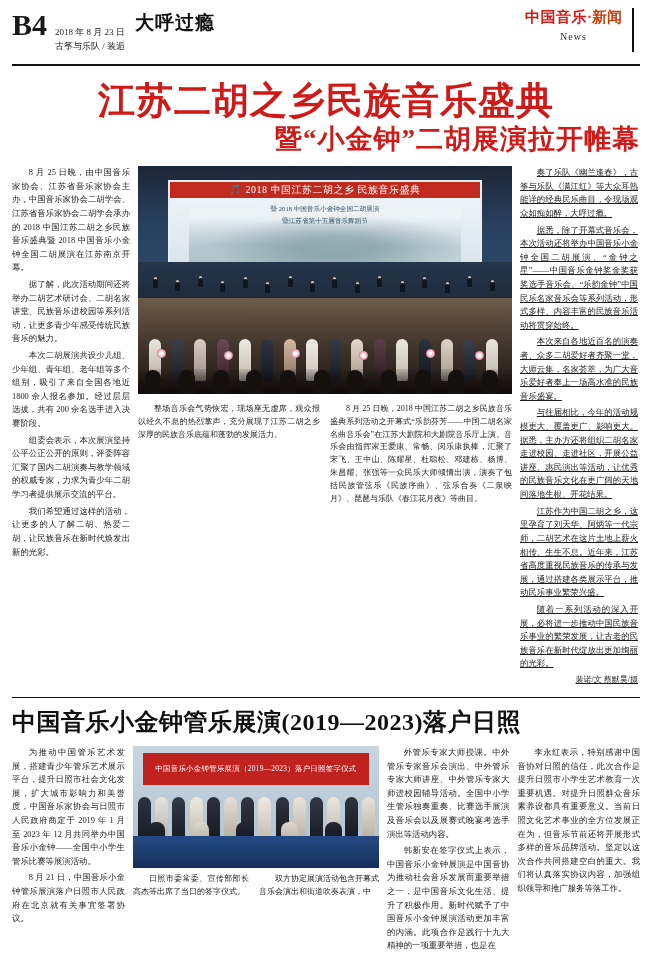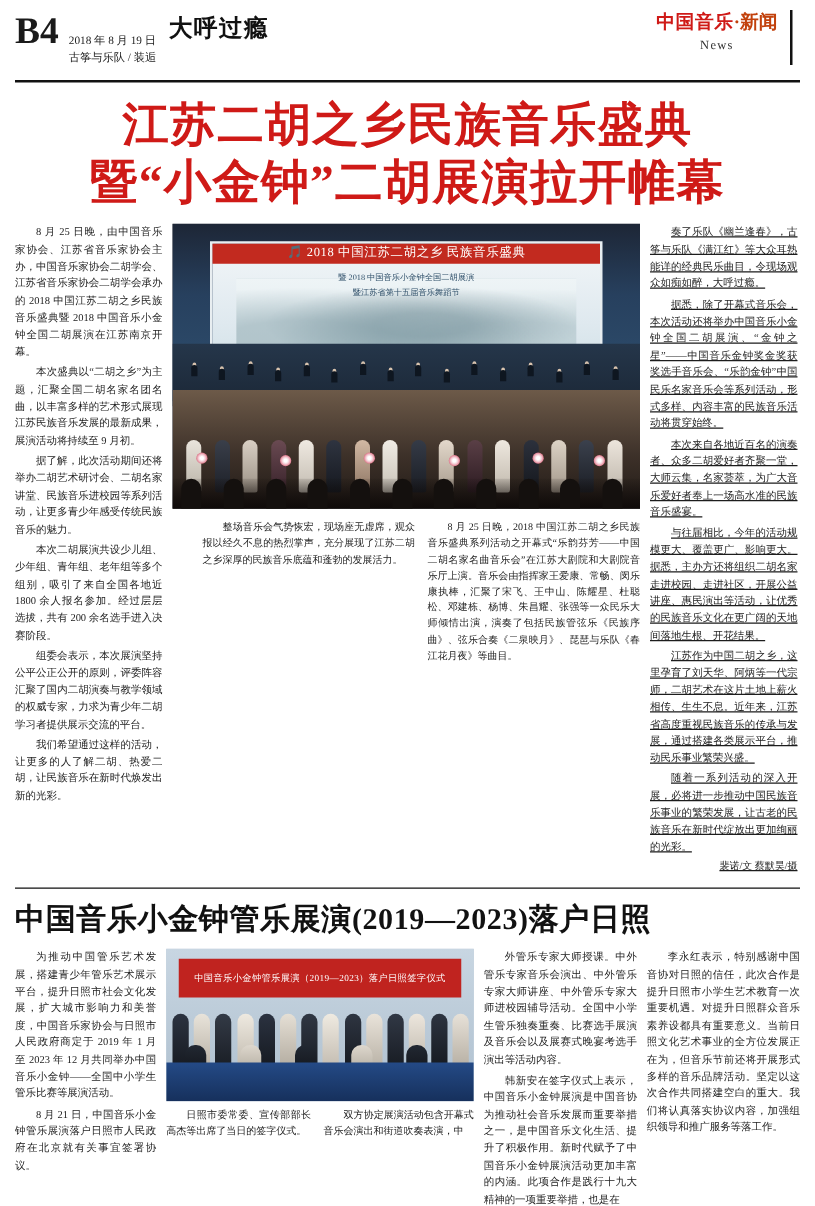--- a/index.html
+++ b/index.html
@@ -33,21 +33,21 @@
   .brand-news { font-size:15px; font-weight:bold; color:#c2410c; }
   .brand-en { font-size:10px; color:#333; letter-spacing:1px; text-align:center; margin-top:4px; }
 
   
   .headline {
     text-align:center; color:#cf1a17; font-weight:bold;
     font-family:"Liberation Serif", serif;
     margin: 12px 0 10px 0;
   }
   .headline .l1 { font-size:37px; letter-spacing:1px; line-height:1.22; }
-  .headline .l2 { font-size:38px; letter-spacing:1px; line-height:1.22; }
+  .headline .l2 { font-size:27px; letter-spacing:1px; line-height:1.22;text-align:right; }
 
   
   .a1 { display:flex; gap:8px; }
   .col { font-size:8.4px; line-height:1.62; text-align:justify; color:#1d1d1d; }
   .col p { margin:0 0 3px 0; text-indent:2em; }
   .c1 { width:118px; }
   .c-mid { width:374px; }
   .c4 { width:118px;text-decoration:underline; }
 
   .photo-wrap { width:374px; }
@@ -102,21 +102,21 @@
   .flower { position:absolute; width:9px; height:9px; border-radius:50%;
     background: radial-gradient(#fff 20%, #f3c6cf 45%, #d4576d 80%); }
   .front-row {
     position:absolute; left:0; bottom:0; width:100%; height:26%;
     background: linear-gradient(rgba(20,14,12,.1), rgba(14,10,9,.95));
   }
   .front-row i { position:absolute; bottom:0; width:16px; height:24px; border-radius:8px 8px 0 0; background:#14100e; }
 
   .caption { font-size:8px; line-height:1.6; text-align:justify; margin-top:5px; color:#1d1d1d; }
   .caption p { margin:0 0 3px 0; text-indent:2em; }
-  .cap-cols { display:flex; gap:10px; margin-top:4px;margin-left:24px; }
+  .cap-cols { display:flex; gap:10px; margin-top:4px; }
   .cap-cols > div { flex:1; }
   .byline { text-align:right; font-size:8px; margin-top:2px; }
 
   
   .a2 { margin-top:10px; border-top:1px solid #111; padding-top:8px; }
   .h2 {
     font-size:24px; font-weight:bold; letter-spacing:0.5px;
     font-family:"Liberation Serif", serif; color:#111; margin-bottom:8px;
   }
   .a2-body { display:flex; gap:8px; }
@@ -143,21 +143,21 @@
 </style>
 </head>
 <body>
 
 <div class="page">
 
   <div class="masthead">
     <div class="mh-left">
       <div class="folio">B4</div>
       <div class="mh-dateblock">
-        <div>2018 年 8 月 19 日</div>
+        <div>2018 年 8 月 23 日</div>
         <div>古筝与乐队 / 装逅</div>
       </div>
     </div>
     <div class="mh-center">
       <div class="mh-logo" style="padding-left:10px;">大呼过瘾</div>
     </div>
     <div class="mh-right">
       <div style="text-align:center;">
         <div>
           <span class="brand-red">中国音乐</span><span class="brand-news">·新闻</span>
@@ -169,21 +169,20 @@
   </div>
 
   <div class="headline">
     <div class="l1">江苏二胡之乡民族音乐盛典</div>
     <div class="l2">暨“小金钟”二胡展演拉开帷幕</div>
   </div>
 
   <div class="a1">
     <div class="col c1">
       <p>8 月 25 日晚，由中国音乐家协会、江苏省音乐家协会主办，中国音乐家协会二胡学会、江苏省音乐家协会二胡学会承办的 2018 中国江苏二胡之乡民族音乐盛典暨 2018 中国音乐小金钟全国二胡展演在江苏南京开幕。</p>
-      <p>本次盛典以“二胡之乡”为主题，汇聚全国二胡名家名团名曲，以丰富多样的艺术形式展现江苏民族音乐发展的最新成果，展演活动将持续至 9 月初。</p>
       <p>据了解，此次活动期间还将举办二胡艺术研讨会、二胡名家讲堂、民族音乐进校园等系列活动，让更多青少年感受传统民族音乐的魅力。</p>
       <p>本次二胡展演共设少儿组、少年组、青年组、老年组等多个组别，吸引了来自全国各地近 1800 余人报名参加。经过层层选拔，共有 200 余名选手进入决赛阶段。</p>
       <p>组委会表示，本次展演坚持公平公正公开的原则，评委阵容汇聚了国内二胡演奏与教学领域的权威专家，力求为青少年二胡学习者提供展示交流的平台。</p>
       <p>我们希望通过这样的活动，让更多的人了解二胡、热爱二胡，让民族音乐在新时代焕发出新的光彩。</p>
     </div>
 
     <div class="c-mid">
       <div class="photo-wrap">
         <div class="photo">
           <div class="stage-backdrop"></div>

